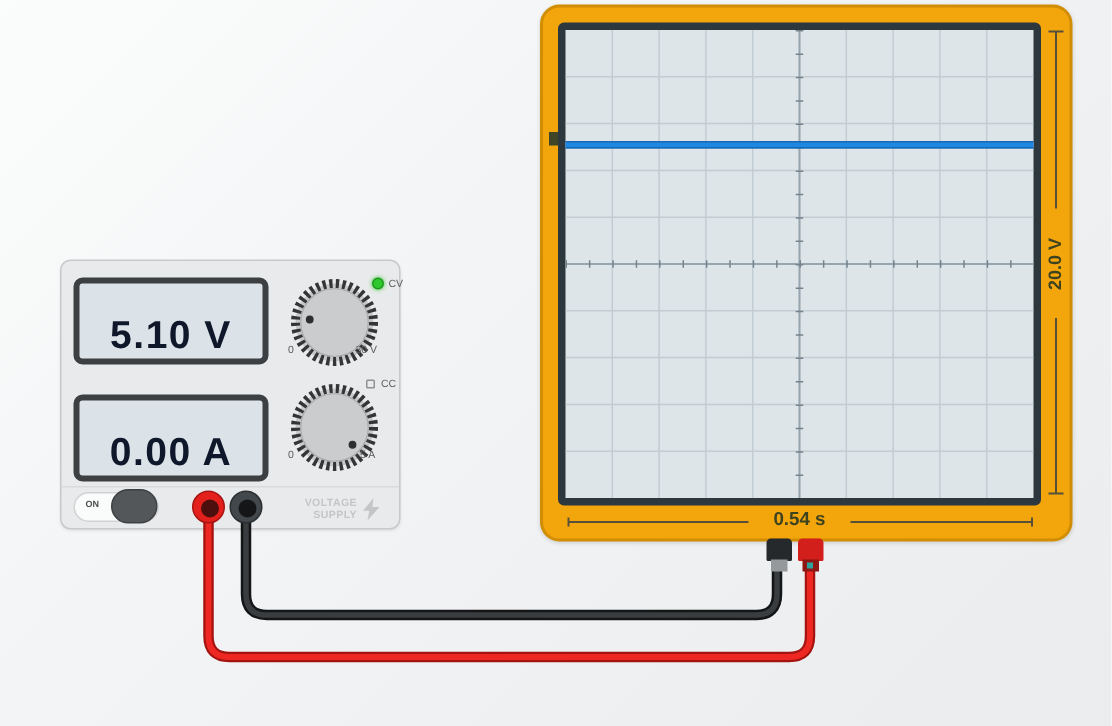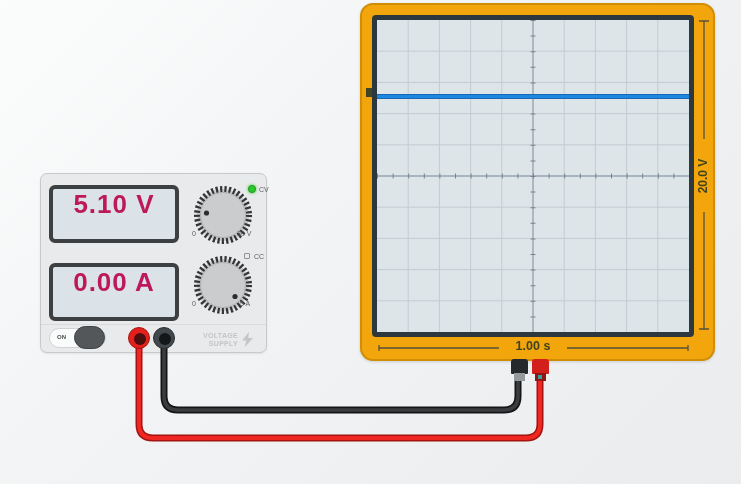--- a/index.html
+++ b/index.html
@@ -14,22 +14,22 @@
   
   #psu {
     left:40px; top:173px; width:227px; height:180px;
     background:#e9eaeb; border:1px solid #c7c9ca; border-radius:7px;
     box-shadow:0 1px 2px rgba(0,0,0,.08);
   }
   .psu-divider { left:0; top:150px; width:225px; height:1px; background:#d8dadb; }
   .display {
     left:8px; width:130px; height:58px;
     background:#dce3e8; border:4px solid #3c4043; border-radius:6px;
-    display:flex; align-items:flex-start; justify-content:center;
-    color:#be185d; font-size:26px; font-weight:bold; letter-spacing:1px;
+    display:flex; align-items:flex-end; justify-content:center;
+    color:#0f172a; font-size:26px; font-weight:bold; letter-spacing:1px;
   }
   #display-v { top:11px; }
   #display-a { top:77px;margin-top:12px; }
   .knob { width:62px; height:62px; }
   #knob-v { left:151px; top:10px; }
   #knob-a { left:151px; top:80px; }
   .tiny { font-size:7px; color:#5b5d5f; line-height:8px; }
   .led {
     width:8px; height:8px; border-radius:50%;
     background:#2ec82e; border:1px solid #1f9a1f;
@@ -184,20 +184,20 @@
   <div class="abs" id="trace-nub"></div>
 
   <svg class="abs" width="355" height="358" viewBox="0 0 355 358" style="left:0;top:0;">
     <g stroke="#56503b" stroke-width="1.3" fill="none">
       <path d="M342,16 V134 M342,207 V324 M337,16 H347 M337,324 H347"></path>
       <path d="M17,343 H137 M205,343 H326 M17,340 V346 M326,340 V346"></path>
     </g>
   </svg>
 
   <div class="abs" id="vscale-label">20.0 V</div>
-  <div class="abs" id="hscale-label">1.00 s</div>
+  <div class="abs" id="hscale-label">0.54 s</div>
 </div>
 
 <div class="abs scope-term-cap" id="scope-cap-black"></div>
 <div class="abs scope-term-band" id="scope-band-black"></div>
 <div class="abs scope-term-cap" id="scope-cap-red"></div>
 <div class="abs scope-term-band" id="scope-band-red"></div>
 <div class="abs" id="scope-dot-teal"></div>
 
 </body></html>

